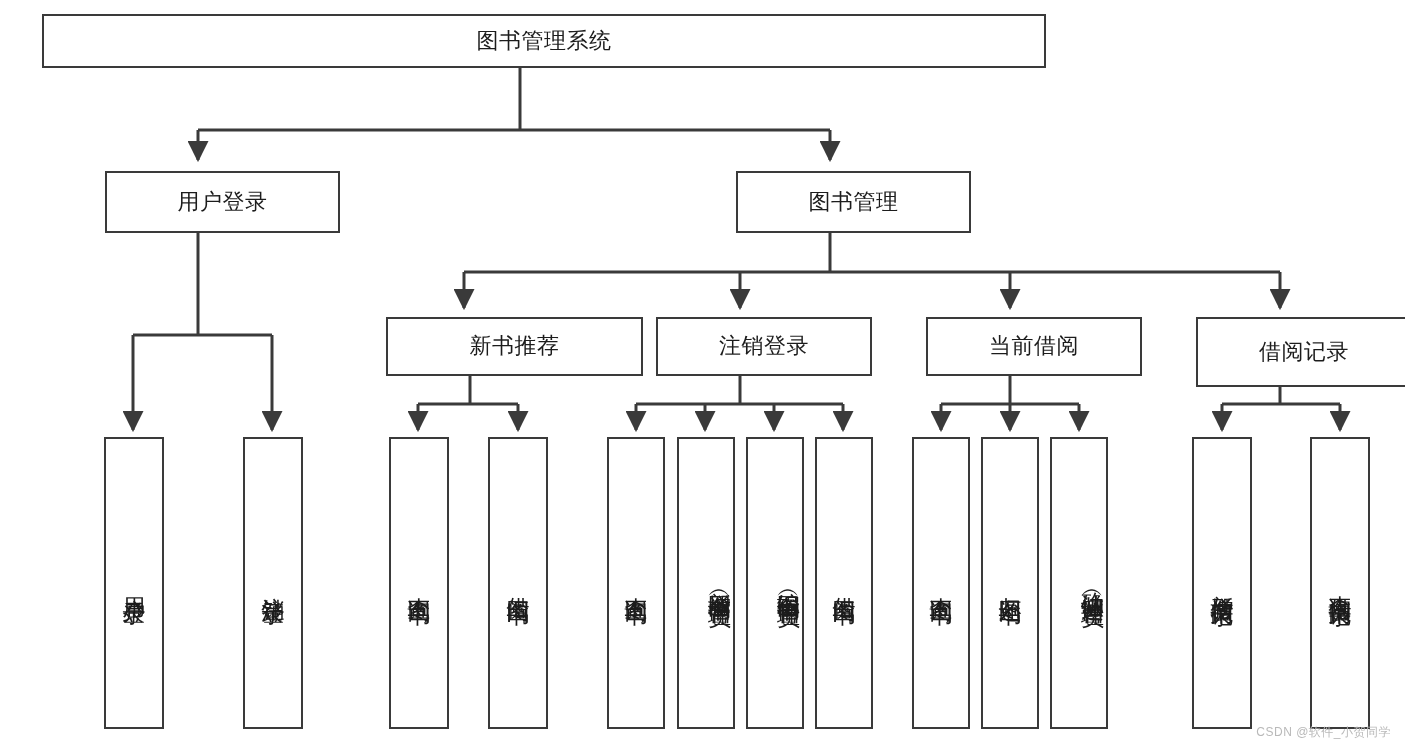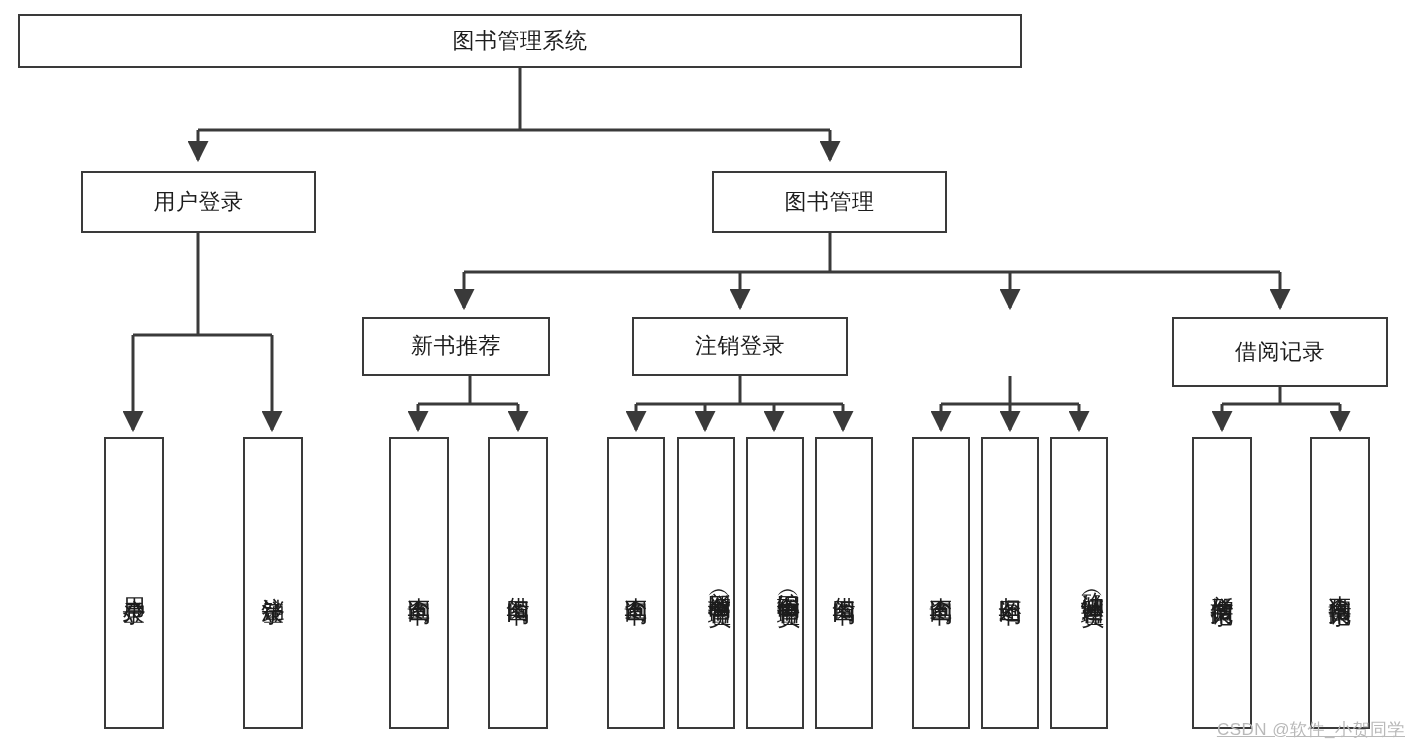--- a/index.html
+++ b/index.html
@@ -33,43 +33,43 @@
     background: #ffffff;
     display: flex;
     align-items: center;
     justify-content: center;
     color: #1c1c1c;
     letter-spacing: 0.5px;
   }
   .node.horiz {
     font-size: 22px;
     line-height: 1.1;
+    margin-left: 24px;
   }
   .node.vert {
     writing-mode: vertical-rl;
     text-orientation: upright;
     font-size: 23px;
     line-height: 1.18;
     letter-spacing: 2px;
     padding: 6px 0;
   }
   .node.vert.toptext {
     align-items: flex-start;
     justify-content: center;
   }
   #watermark {
     position: absolute;
-    right: 0;
+    right: 14px;
     bottom: 6px;
-    font-size: 17px;
+    font-size: 12px;
     color: #b9b9b9;
     letter-spacing: 0.5px;
     white-space: nowrap;
     user-select: none;
-    text-decoration: underline;
   }
 </style>
 </head>
 <body>
 
 <div id="canvas">
 
   <svg id="edges" viewBox="0 0 1405 747" xmlns="http://www.w3.org/2000/svg">
     <defs>
       <marker id="arrow" viewBox="0 0 10 10" refX="9" refY="5" markerWidth="7" markerHeight="7" orient="auto-start-reverse">
@@ -125,25 +125,28 @@
     <span>图书管理系统</span>
   </div>
 
   <div class="node horiz" style="left:81px; top:171px; width:235px; height:62px;">
     <span>用户登录</span>
   </div>
   <div class="node horiz" style="left:712px; top:171px; width:235px; height:62px;text-align:center;">
     <span>图书管理</span>
   </div>
 
-  <div class="node horiz" style="left:362px; top:317px; width:188px; height:59px;">
+  <div class="node horiz" style="left:362px; top:317px; width:257px; height:59px;">
     <span>新书推荐</span>
   </div>
   <div class="node horiz" style="left:632px; top:317px; width:216px; height:59px;">
     <span>注销登录</span>
+  </div>
+  <div class="node horiz" style="left:902px; top:317px; width:216px; height:59px;">
+    <span>当前借阅</span>
   </div>
   <div class="node horiz" style="left:1172px; top:317px; width:216px; height:70px;">
     <span>借阅记录</span>
   </div>
 
   <div class="node vert" style="left:104px; top:437px; width:60px; height:292px;">
     <span>用户登录</span>
   </div>
   <div class="node vert" style="left:243px; top:437px; width:60px; height:292px;">
     <span>注销登录</span>

